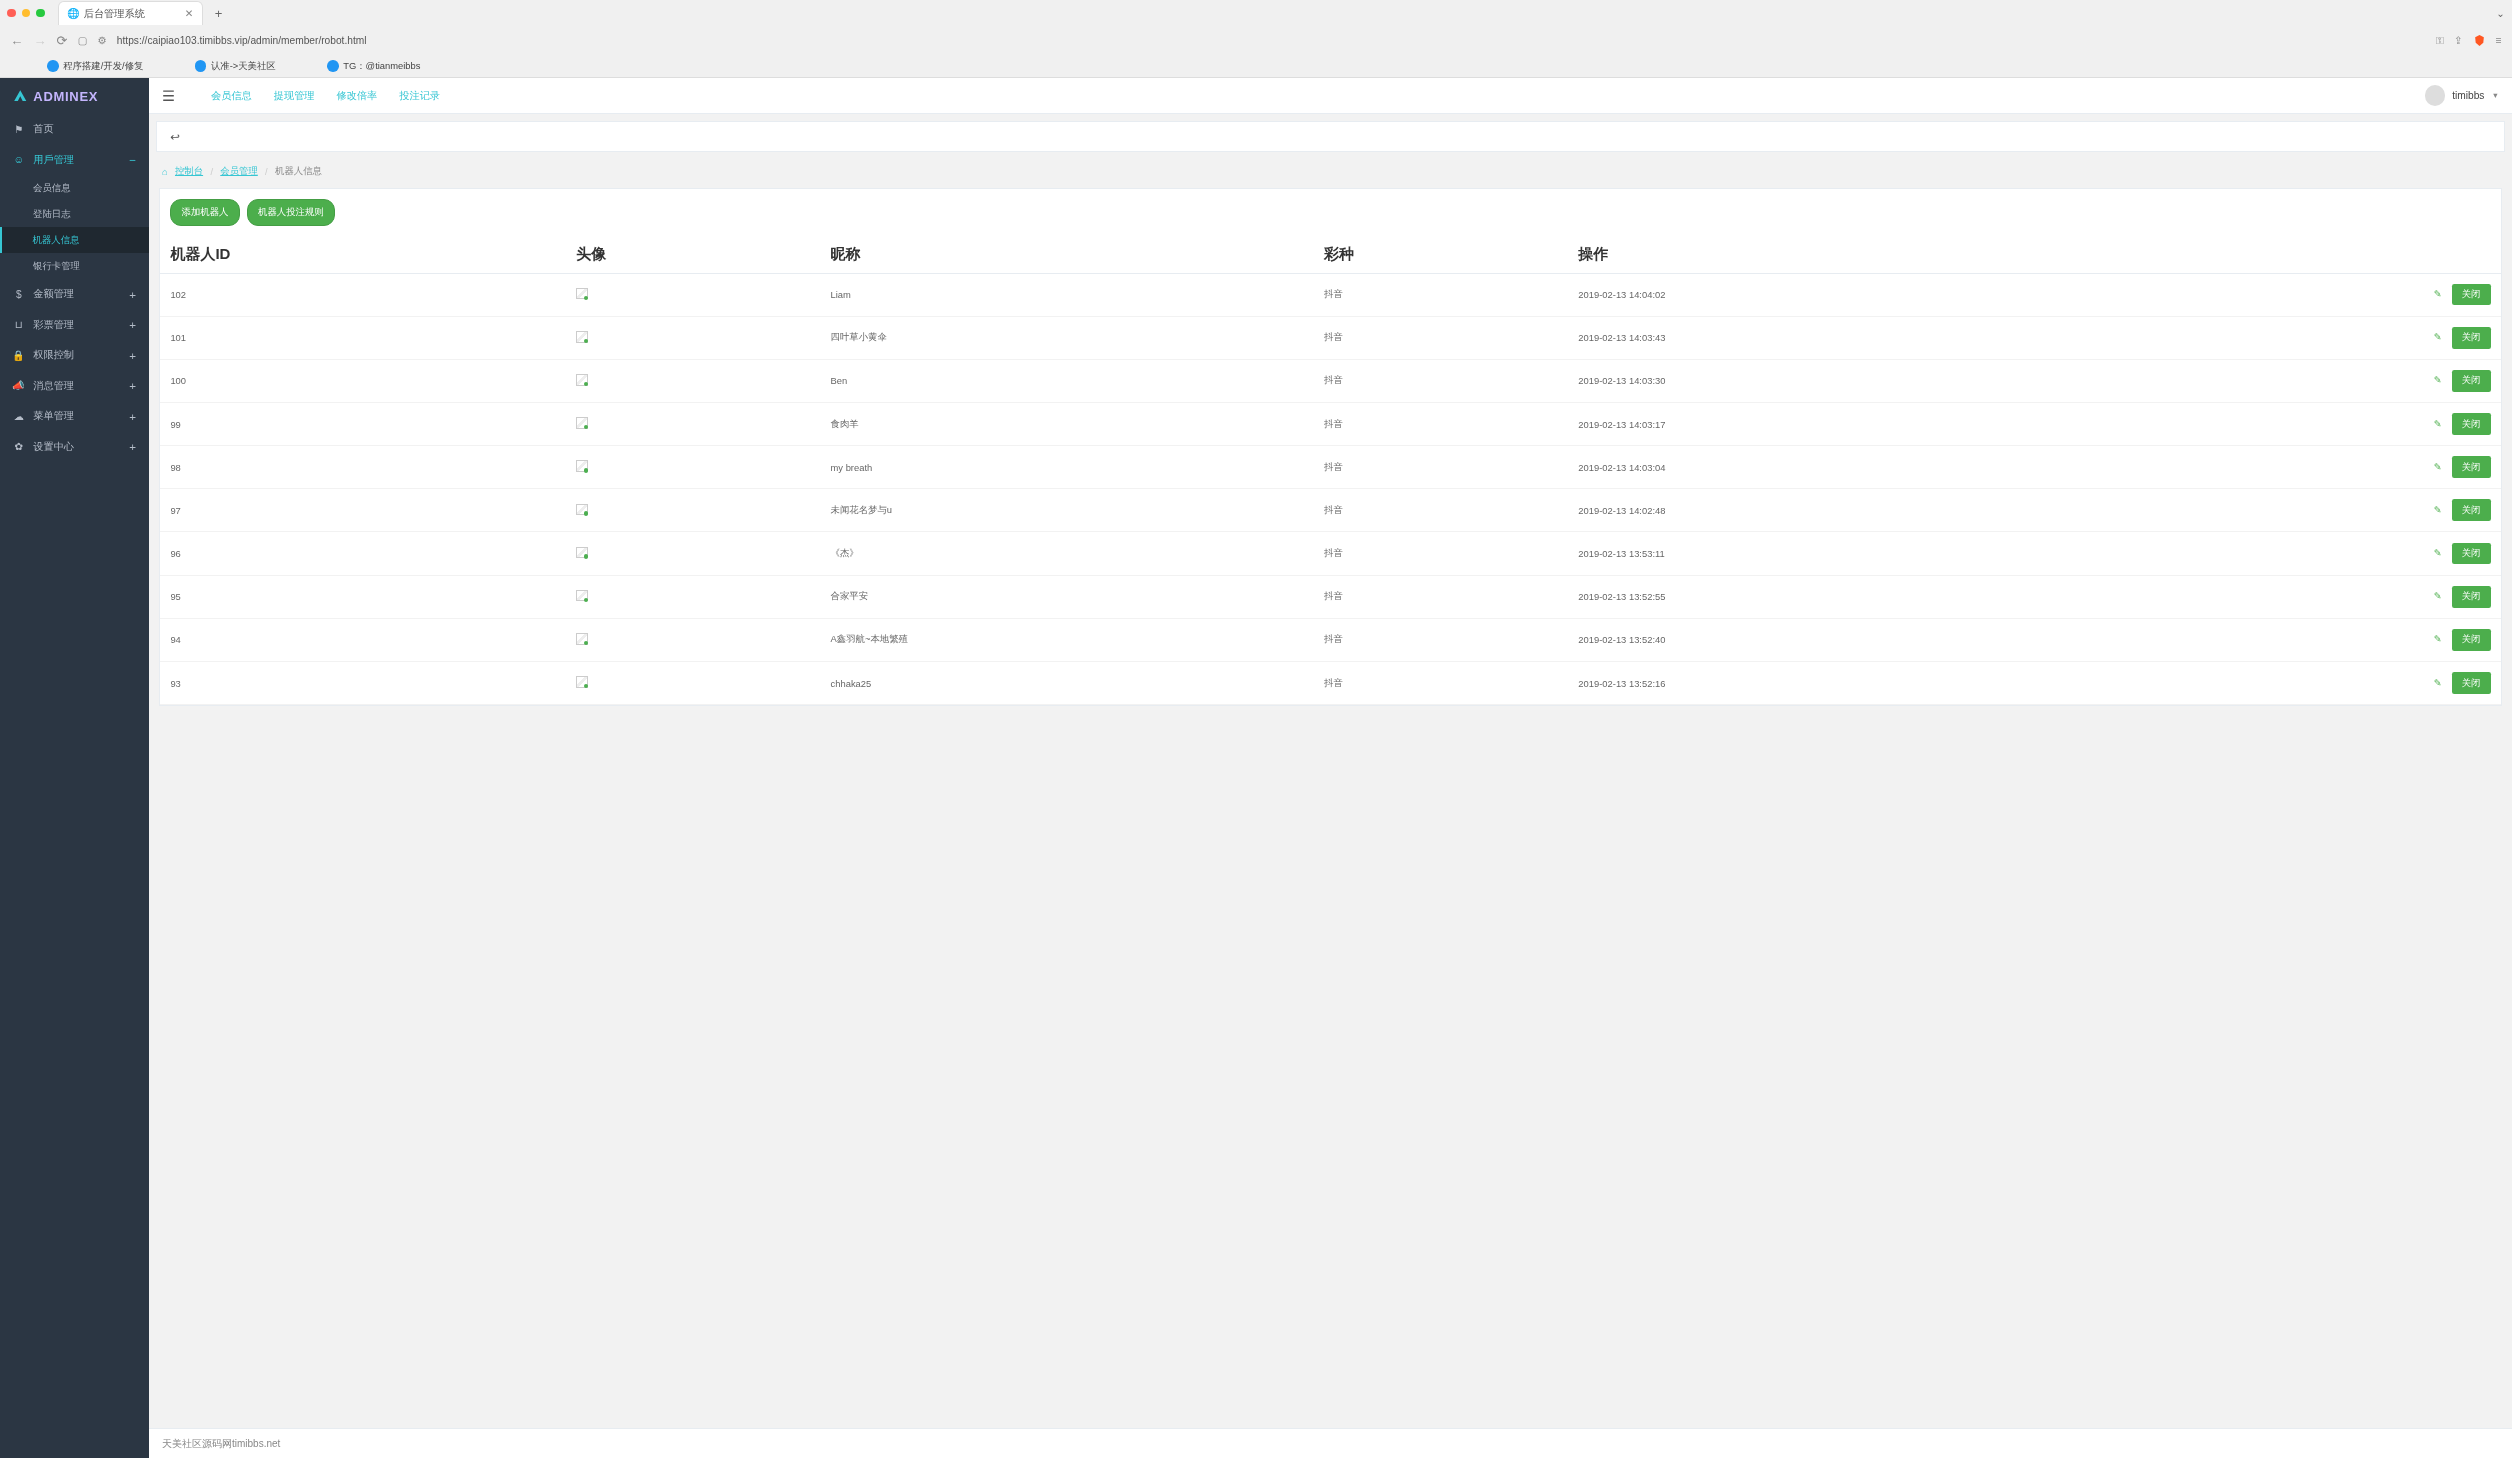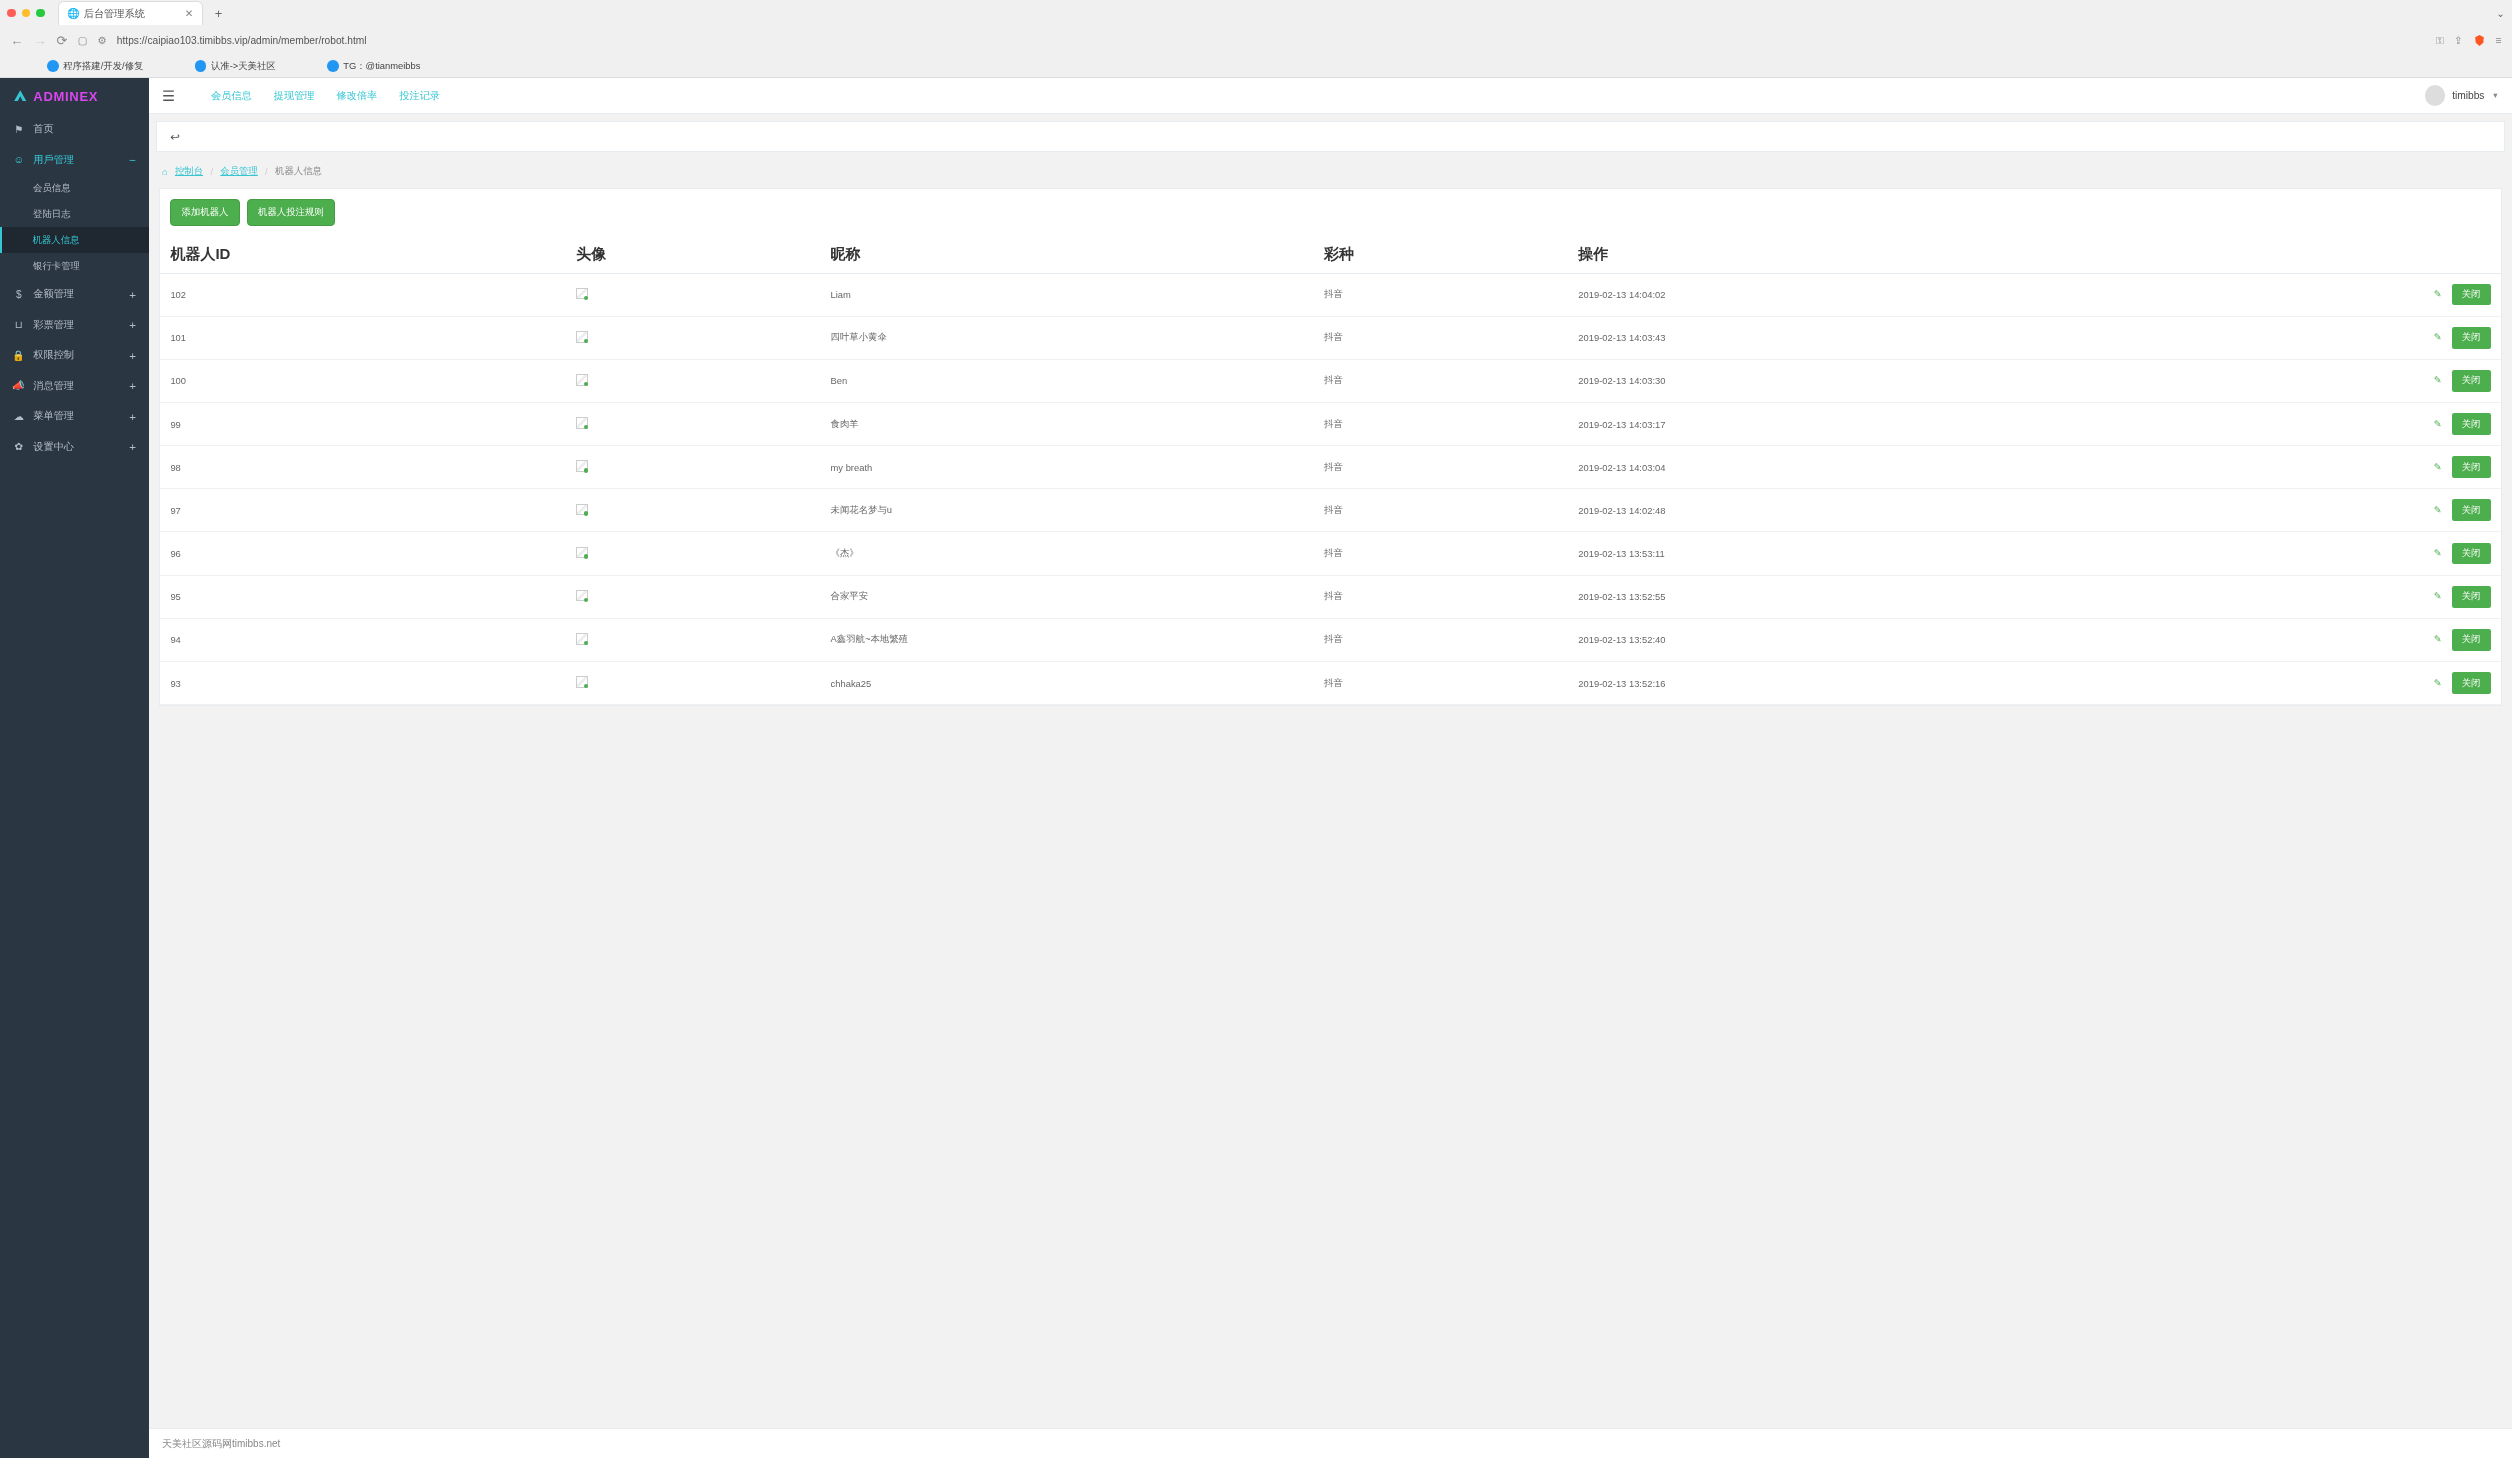--- a/index.html
+++ b/index.html
@@ -32,21 +32,21 @@
     .bookmark-item { display: flex; align-items: center; gap: 4.4px; cursor: pointer; color: #444; padding-left: 37px;}
     .bookmark-icon { width: 11.6px; height: 11.6px; background: #2196f3; border-radius: 50%; flex-shrink: 0; }
     
     
     .app { display: flex; height: calc(100vh - 77px); position: relative; }
     
     
     .sidebar { width: 149px; background: #2b3643; color: #b4bcc8; overflow-y: auto; flex-shrink: 0; }
     .sidebar-logo { display: flex; align-items: center; height: 36px; padding: 0 13px; gap: 5.8px; }
     .logo-mark { width: 14.5px; height: 14.5px; }
-    .logo-text { font-size: 13px; font-weight: bold; color: #d946ef; letter-spacing: 0.7px; }
+    .logo-text { font-size: 13px; font-weight: bold; color: #c4b5fd; letter-spacing: 0.7px; }
     .sidebar-item { display: flex; align-items: center; height: 30.5px; padding: 0 13px; gap: 8.7px; cursor: pointer; color: #b4bcc8;}
     .sidebar-item.expanded { color: #36c6d3; }
     .sidebar-item.sub { padding-left: 33px; height: 26px; font-size: 9.4px;}
     .sidebar-item.sub.active { background: #1f2830; color: #36c6d3; border-left: 2.2px solid #36c6d3; padding-left: 30.5px; }
     .sidebar-icon { width: 11.6px; display: flex; justify-content: center; font-size: 10.2px;}
     .sidebar-toggle { margin-left: auto; font-size: 11.6px; }
     
     
     .main { flex: 1; background: #f2f2f2; display: flex; flex-direction: column; overflow: hidden; }
     .topbar { height: 36px; background: #fff; display: flex; align-items: center; padding: 0 13px; border-bottom: 0.7px solid #e7ecf1; }
@@ -60,21 +60,21 @@
     .content { flex: 1; overflow-y: auto; padding: 0; }
     .back-bar { background: #fff; padding: 7.3px 13px; margin: 7.3px; border: 0.7px solid #e7ecf1; }
     .back-btn { cursor: pointer; font-size: 11.6px; }
     .breadcrumb { padding: 5.8px 13px 10.2px 13px; display: flex; align-items: center; gap: 7.3px; color: #888; font-size: 9.4px;}
     .breadcrumb a { color: #36c6d3; cursor: pointer; text-decoration: underline; }
     .breadcrumb .sep { color: #ccc; }
     .bc-home-icon { color: #36c6d3; }
     
     .panel { background: #fff; margin: 0 10.2px 10.2px 10.2px; border: 0.7px solid #e7ecf1; }
     .panel-actions { padding: 10.2px; display: flex; gap: 7.3px; }
-    .btn-green { background: #4cae4c; color: #fff; border: 0.7px solid #449d44; padding: 5.8px 10.2px; border-radius: 4px; cursor: pointer; font-size: 9.4px;}
+    .btn-green { background: #4cae4c; color: #fff; border: 0.7px solid #449d44; padding: 5.8px 10.2px; border-radius: 11px; cursor: pointer; font-size: 9.4px;}
     .btn-green-sm { background: #4cae4c; color: #fff; border: none; padding: 4.4px 10.2px; border-radius: 2.2px; cursor: pointer; font-size: 9.4px;}
     
     table { width: 100%; border-collapse: collapse; }
     th { text-align: left; padding: 8.7px 10.2px; font-weight: bold; border-bottom: 0.7px solid #e7ecf1; color: #333; font-size: 15px;}
     td { padding: 10.2px 10.2px; border-bottom: 0.7px solid #f2f2f2; vertical-align: middle; color: #666; font-size: 9.4px;}
     .td-actions { text-align: right; white-space: nowrap;}
     .edit-icon { color: #4cae4c; margin-right: 7.3px; cursor: pointer; display: inline-block;}
     .broken-img { width: 11.6px; height: 11.6px; border: 0.7px solid #ccc; position: relative; display:inline-block; background: linear-gradient(135deg, #fff 40%, #eee 40%, #eee 60%, #fff 60%); }
     .broken-img::after { content: ""; position: absolute; bottom: -1.5px; right: -1.5px; width: 4.4px; height: 4.4px; background: #4caf50; border-radius: 50%; }
     

